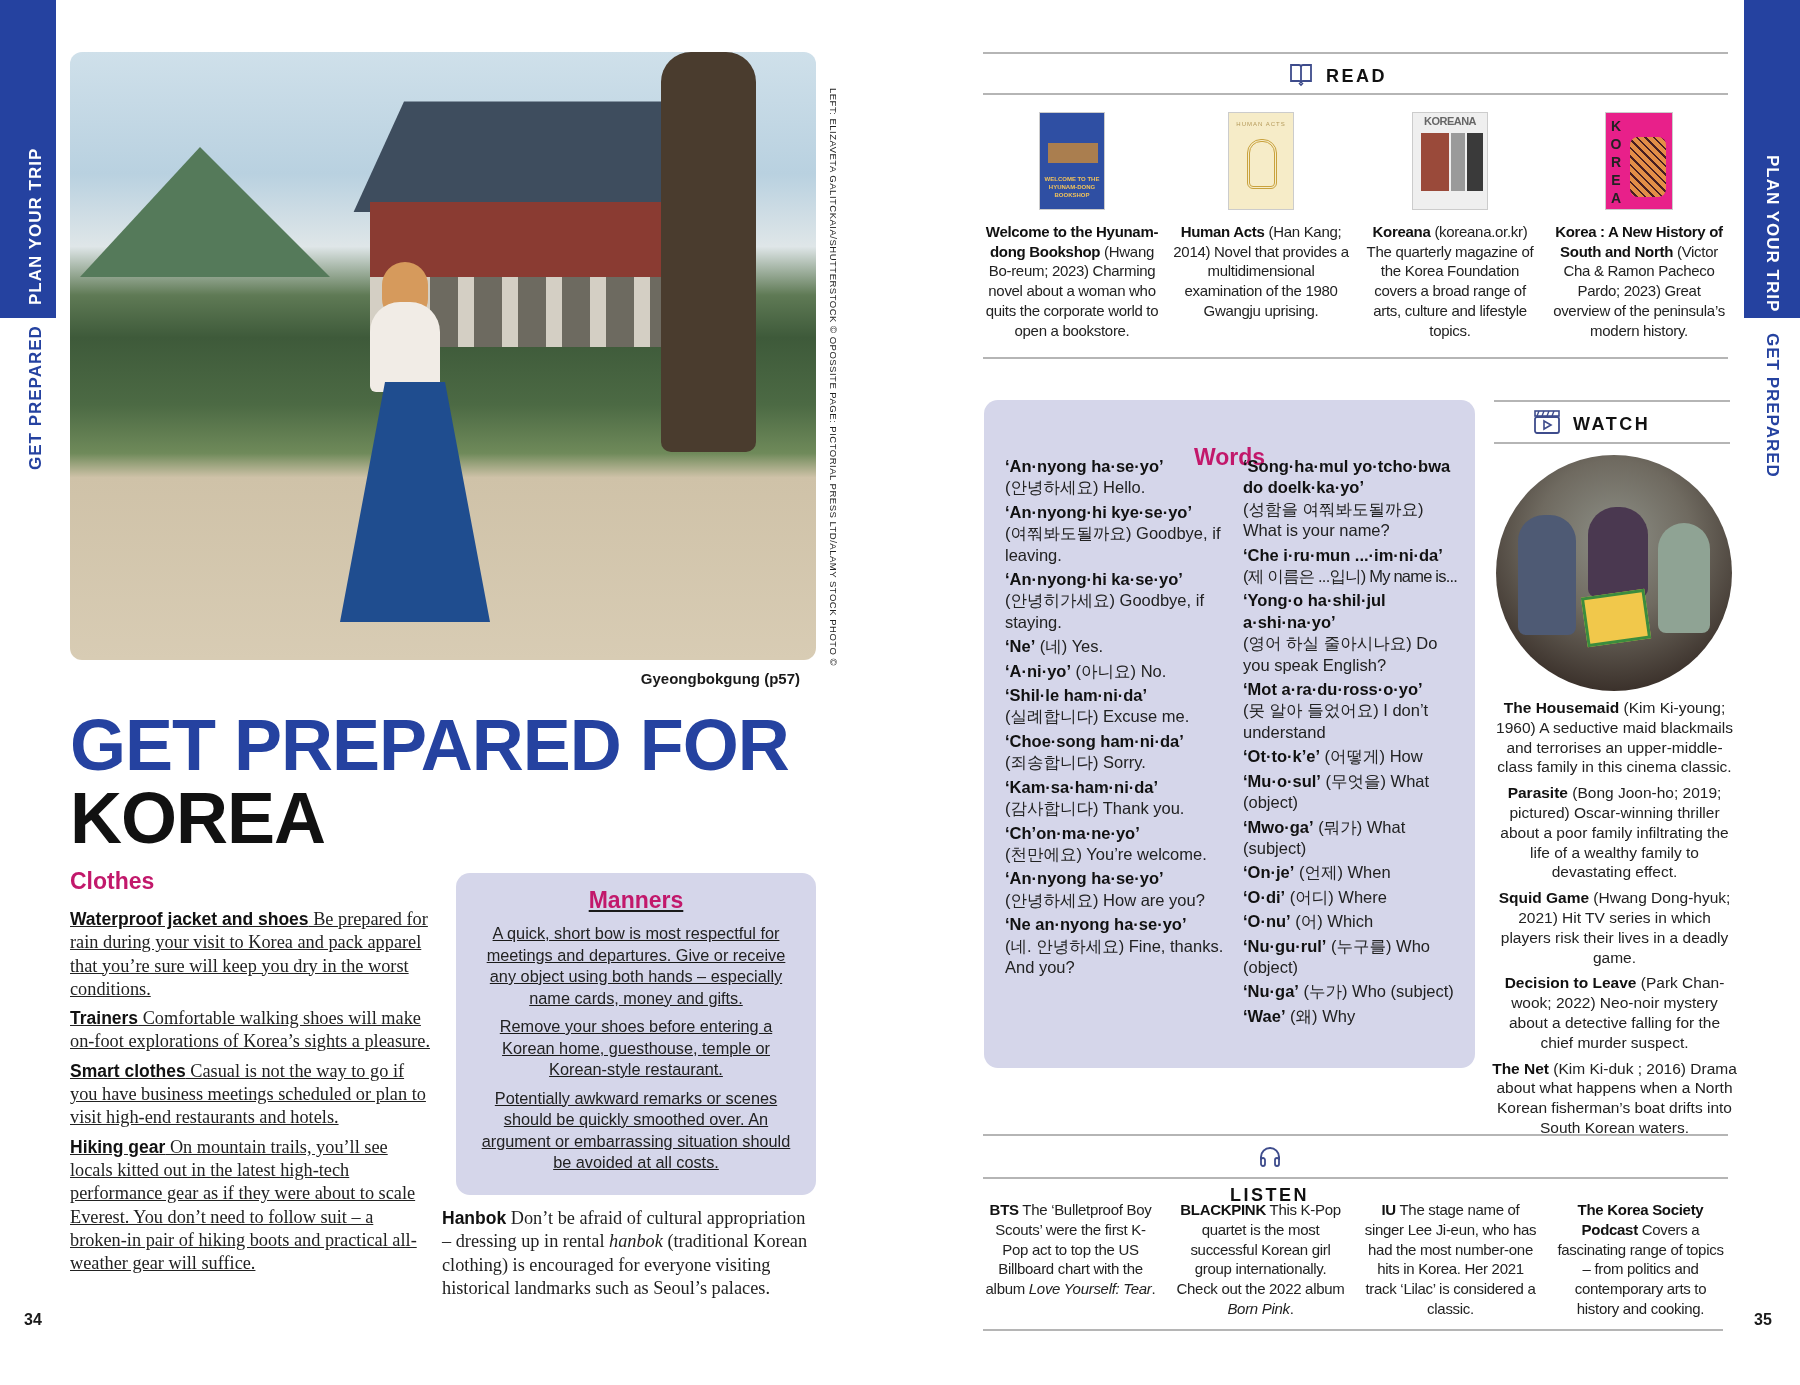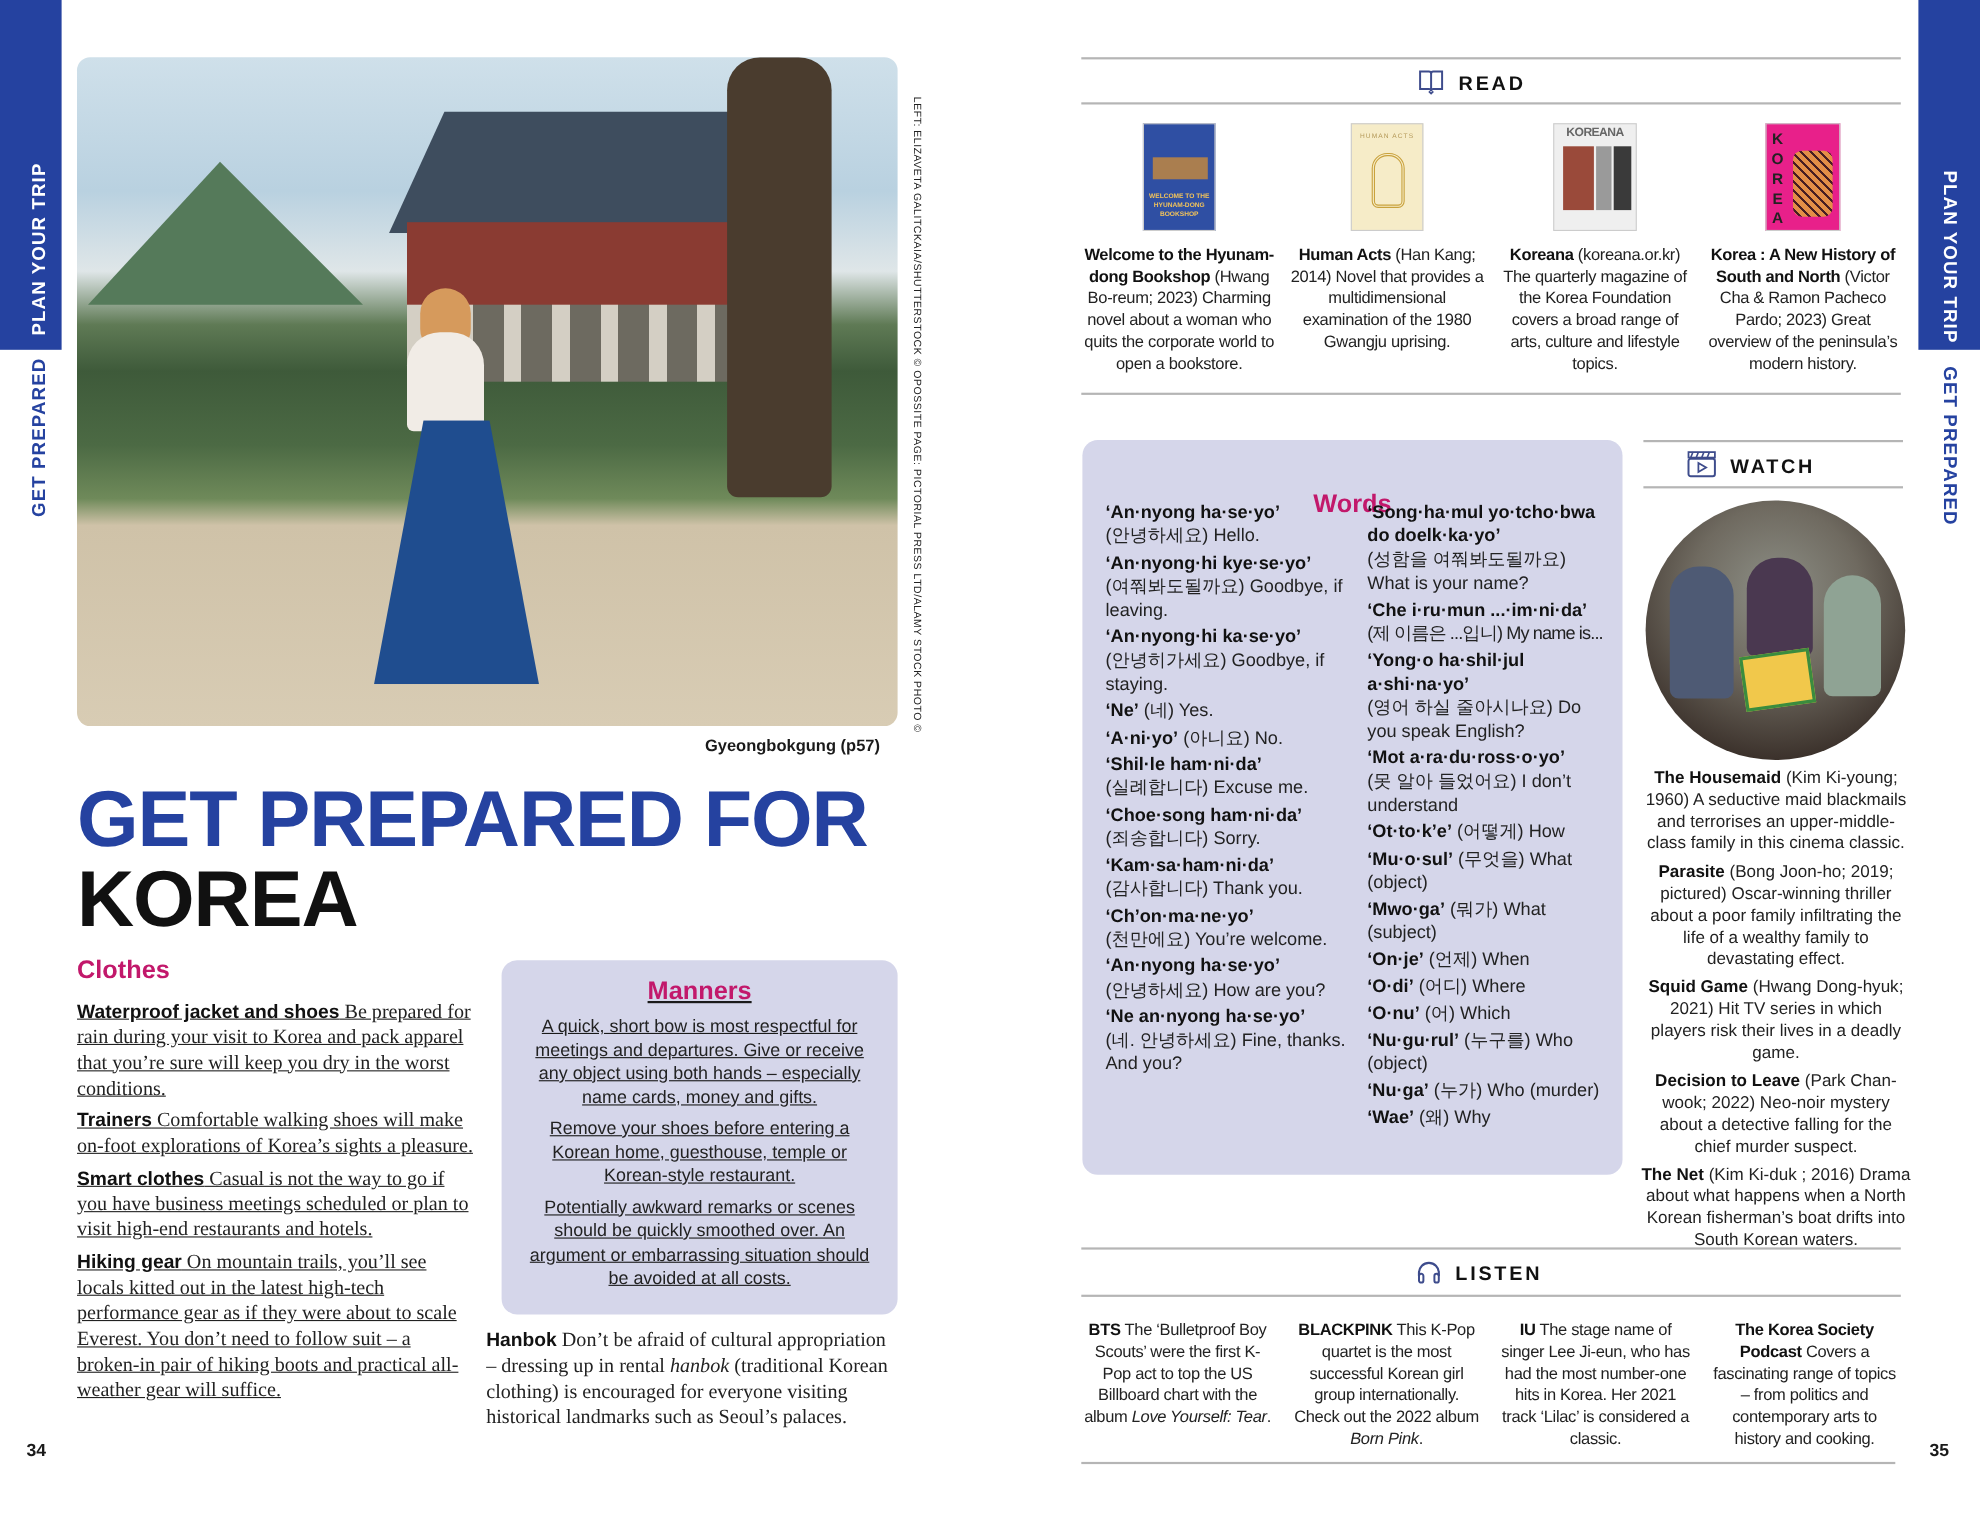--- a/index.html
+++ b/index.html
@@ -203,21 +203,21 @@
     <div class="entry"><b>‘Che i·ru·mun ...·im·ni·da’</b><br><span style="letter-spacing:-0.8px;"><span>(제 이름은 ...입니)</span><span> My name is...</span></span></div>
     <div class="entry"><b>‘Yong·o ha·shil·jul a·shi·na·yo’</b><br><span>(영어 하실 줄아시나요)</span><span> Do you speak English?</span></div>
     <div class="entry"><b>‘Mot a·ra·du·ross·o·yo’</b><br><span>(못 알아 들었어요)</span><span> I don’t understand</span></div>
     <div class="entry"><b>‘Ot·to·k’e’</b><span> (어떻게)</span><span> How</span></div>
     <div class="entry"><b>‘Mu·o·sul’</b><span> (무엇을)</span><span> What (object)</span></div>
     <div class="entry"><b>‘Mwo·ga’</b><span> (뭐가)</span><span> What (subject)</span></div>
     <div class="entry"><b>‘On·je’</b><span> (언제)</span><span> When</span></div>
     <div class="entry"><b>‘O·di’</b><span> (어디)</span><span> Where</span></div>
     <div class="entry"><b>‘O·nu’</b><span> (어)</span><span> Which</span></div>
     <div class="entry"><b>‘Nu·gu·rul’</b><span> (누구를)</span><span> Who (object)</span></div>
-    <div class="entry"><b>‘Nu·ga’</b><span> (누가)</span><span> Who (murder)</span></div>
+    <div class="entry"><b>‘Nu·ga’</b><span> (누가)</span><span> Who (subject)</span></div>
     <div class="entry"><b>‘Wae’</b><span> (왜)</span><span> Why</span></div>
   </div>
 </div>
 
 <div class="hr" style="left:1494px; top:400px; width:236px;"></div>
 <div class="sec-head" style="left:1533px; top:409px;text-align:center;">
   <span class="icon">
     <svg width="28" height="26" viewBox="0 0 28 26">
         <rect x="2" y="8" width="24" height="16" rx="2" fill="none" stroke="#3e4c8c" stroke-width="1.8"></rect>
         <rect x="2" y="2" width="24" height="5" fill="none" stroke="#3e4c8c" stroke-width="1.6"></rect>
@@ -238,21 +238,21 @@
 
 <div class="watch-text">
   <p><b>The Housemaid</b><span> (Kim Ki-young; 1960) A seductive maid blackmails and terrorises an upper-middle-class family in this cinema classic.</span></p>
   <p><b>Parasite</b><span> (Bong Joon-ho; 2019; pictured) Oscar-winning thriller about a poor family infiltrating the life of a wealthy family to devastating effect.</span></p>
   <p><b>Squid Game</b><span> (Hwang Dong-hyuk; 2021) Hit TV series in which players risk their lives in a deadly game.</span></p>
   <p><b>Decision to Leave</b><span> (Park Chan-wook; 2022) Neo-noir mystery about a detective falling for the chief murder suspect.</span></p>
   <p><b>The Net</b><span> (Kim Ki-duk ; 2016) Drama about what happens when a North Korean fisherman’s boat drifts into South Korean waters.</span></p>
 </div>
 
 <div class="hr" style="left:983px; top:1134px; width:745px;"></div>
-<div class="sec-head" style="left:1287px; top:1144px;">
+<div class="sec-head" style="left:1230px; top:1144px;flex-direction:column;">
   <span class="icon">
     <svg width="24" height="24" viewBox="0 0 24 24">
         <path d="M3 16 v-3 a9 9 0 0 1 18 0 v3" fill="none" stroke="#3e4c8c" stroke-width="2"></path>
         <rect x="3" y="14" width="4" height="8" rx="2" fill="none" stroke="#3e4c8c" stroke-width="1.8"></rect>
         <rect x="17" y="14" width="4" height="8" rx="2" fill="none" stroke="#3e4c8c" stroke-width="1.8"></rect>
       </svg>
   </span>
   <span>LISTEN</span>
 </div>
 <div class="hr" style="left:983px; top:1177px; width:745px;"></div>

